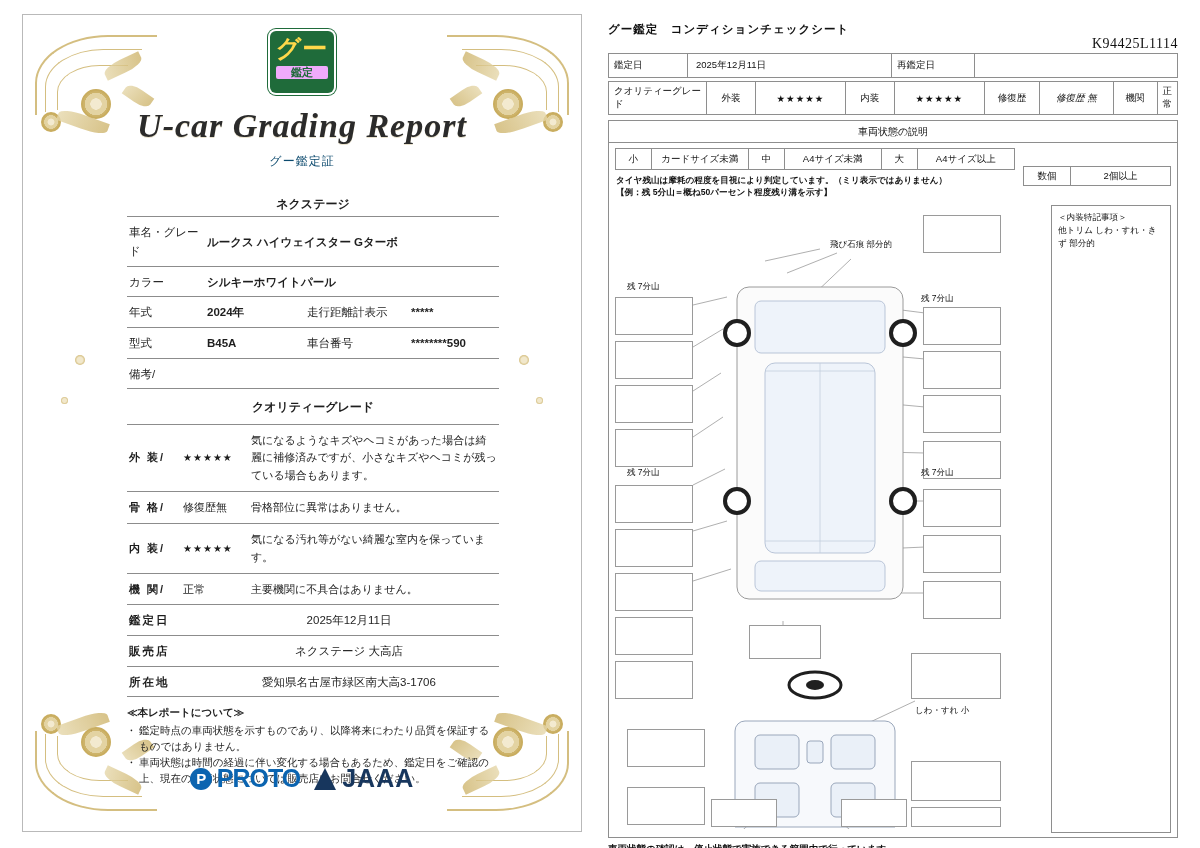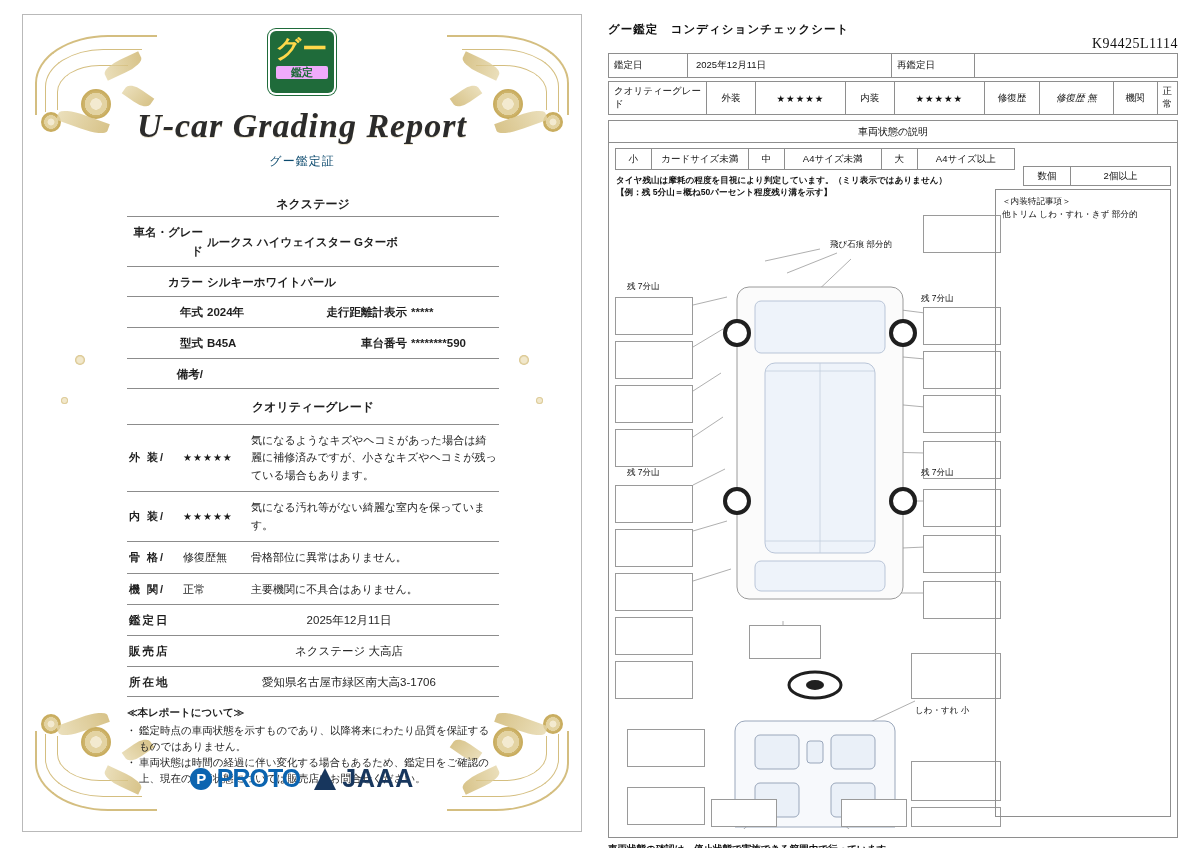--- a/index.html
+++ b/index.html
@@ -158,21 +158,21 @@
   .spec-table {
     width: 372px;
     border-collapse: collapse;
     font-size: 11.5px;
   }
   .spec-table td {
     border-bottom: 1px solid #8c8c8c;
     padding: 6px 2px 5px;
     vertical-align: middle;
   }
-  .lbl { width: 74px; font-weight: bold; text-align: right; }
+  .lbl { width: 74px; font-weight: normal; }
   .val { font-weight: bold; }
   .stars { letter-spacing: 1px; font-size: 10px; }
   .qg-head {
     text-align: center;
     font-size: 12px;
     font-weight: bold;
     padding: 9px 0 6px;
   }
   .grade-table {
     width: 372px;
@@ -351,22 +351,22 @@
     line-height: 1.2;
   }
   .callout-txt {
     position: absolute;
     font-size: 8.5px;
     color: #111;
   }
   .remarks {
     position: absolute;
     right: 6px;
-    top: 68px;
-    width: 176px;
+    top: 84px;
+    width: 120px;
     height: 628px;
     border: 1px solid #8e8e8e;
     box-sizing: border-box;
     padding: 5px 6px;
     font-size: 8.6px;
     line-height: 1.5;
   }
   .foot-note {
     margin-top: 5px;
     font-size: 9.5px;
@@ -473,28 +473,28 @@
         <div class="hr"></div>
 
         <table class="grade-table">
           <tbody>
               <tr>
             <td class="k">外 装/</td>
             <td class="s stars">★★★★★</td>
             <td>気になるようなキズやヘコミがあった場合は綺麗に補修済みですが、小さなキズやヘコミが残っている場合もあります。</td>
           </tr>
           <tr>
+            <td class="k">骨 格/</td>
+            <td class="s">修復歴無</td>
+            <td>骨格部位に異常はありません。</td>
+          </tr>
+          <tr>
             <td class="k">内 装/</td>
             <td class="s stars">★★★★★</td>
             <td>気になる汚れ等がない綺麗な室内を保っています。</td>
-          </tr>
-          <tr>
-            <td class="k">骨 格/</td>
-            <td class="s">修復歴無</td>
-            <td>骨格部位に異常はありません。</td>
           </tr>
           <tr>
             <td class="k">機 関/</td>
             <td class="s">正常</td>
             <td>主要機関に不具合はありません。</td>
           </tr>
         </tbody>
           </table>
 
         <table class="info-table">

